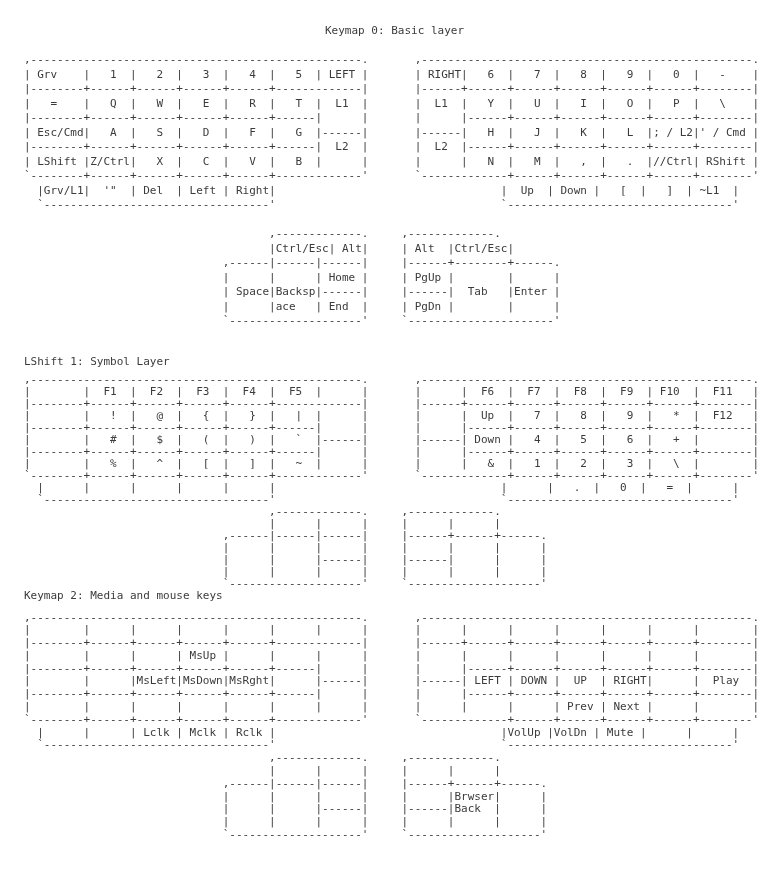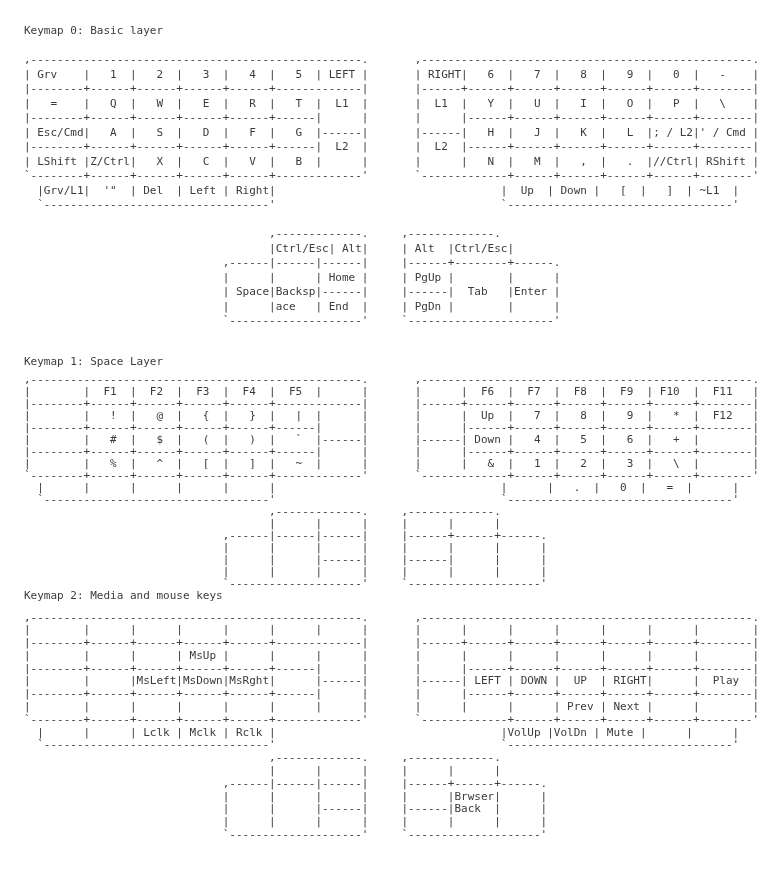--- a/index.html
+++ b/index.html
@@ -24,21 +24,21 @@
     white-space: pre;
   }
   pre.km-art {
     margin: 0;
     padding: 0;
     font-family: "DejaVu Sans Mono", "Liberation Mono", monospace;
     font-size: 11px;
     white-space: pre;
   }
   
-  #km0 .km-title { line-height: 14.5px; margin: 0 0 14.5px 0; }
+  #km0 .km-title { line-height: 14.5px; margin: 0 0 14.5px 0; text-align: center; }
   #km0 pre.km-art { line-height: 14.5px; }
   
   #km1 { margin-top: 27px; }
   #km1 .km-title { line-height: 12px; margin: 0 0 6px 0; }
   #km1 pre.km-art { line-height: 12px; }
   
   #km2 { }
   #km2 .km-title { line-height: 12px; margin: 0 0 10px 0; }
   #km2 pre.km-art { line-height: 12.8px; }
 </style>
@@ -64,21 +64,21 @@
                                      ,-------------.     ,-------------.
                                      |Ctrl/Esc| Alt|     | Alt  |Ctrl/Esc|
                               ,------|------|------|     |------+--------+------.
                               |      |      | Home |     | PgUp |        |      |
                               | Space|Backsp|------|     |------|  Tab   |Enter |
                               |      |ace   | End  |     | PgDn |        |      |
                               `--------------------'     `----------------------'</pre>
   </div>
 
   <div class="keymap-block" id="km1">
-    <div class="km-title">Keymap 1: Space Layer</div>
+    <div class="km-title">LShift 1: Symbol Layer</div>
     <pre class="km-art">,--------------------------------------------------.       ,--------------------------------------------------.
 |        |  F1  |  F2  |  F3  |  F4  |  F5  |      |       |      |  F6  |  F7  |  F8  |  F9  | F10  |  F11   |
 |--------+------+------+------+------+-------------|       |------+------+------+------+------+------+--------|
 |        |   !  |   @  |   {  |   }  |   |  |      |       |      |  Up  |   7  |   8  |   9  |   *  |  F12   |
 |--------+------+------+------+------+------|      |       |      |------+------+------+------+------+--------|
 |        |   #  |   $  |   (  |   )  |   `  |------|       |------| Down |   4  |   5  |   6  |   +  |        |
 |--------+------+------+------+------+------|      |       |      |------+------+------+------+------+--------|
 |        |   %  |   ^  |   [  |   ]  |   ~  |      |       |      |   &amp;  |   1  |   2  |   3  |   \  |        |
 `--------+------+------+------+------+-------------'       `-------------+------+------+------+------+--------'
   |      |      |      |      |      |                                  |      |   .  |   0  |   =  |      |

